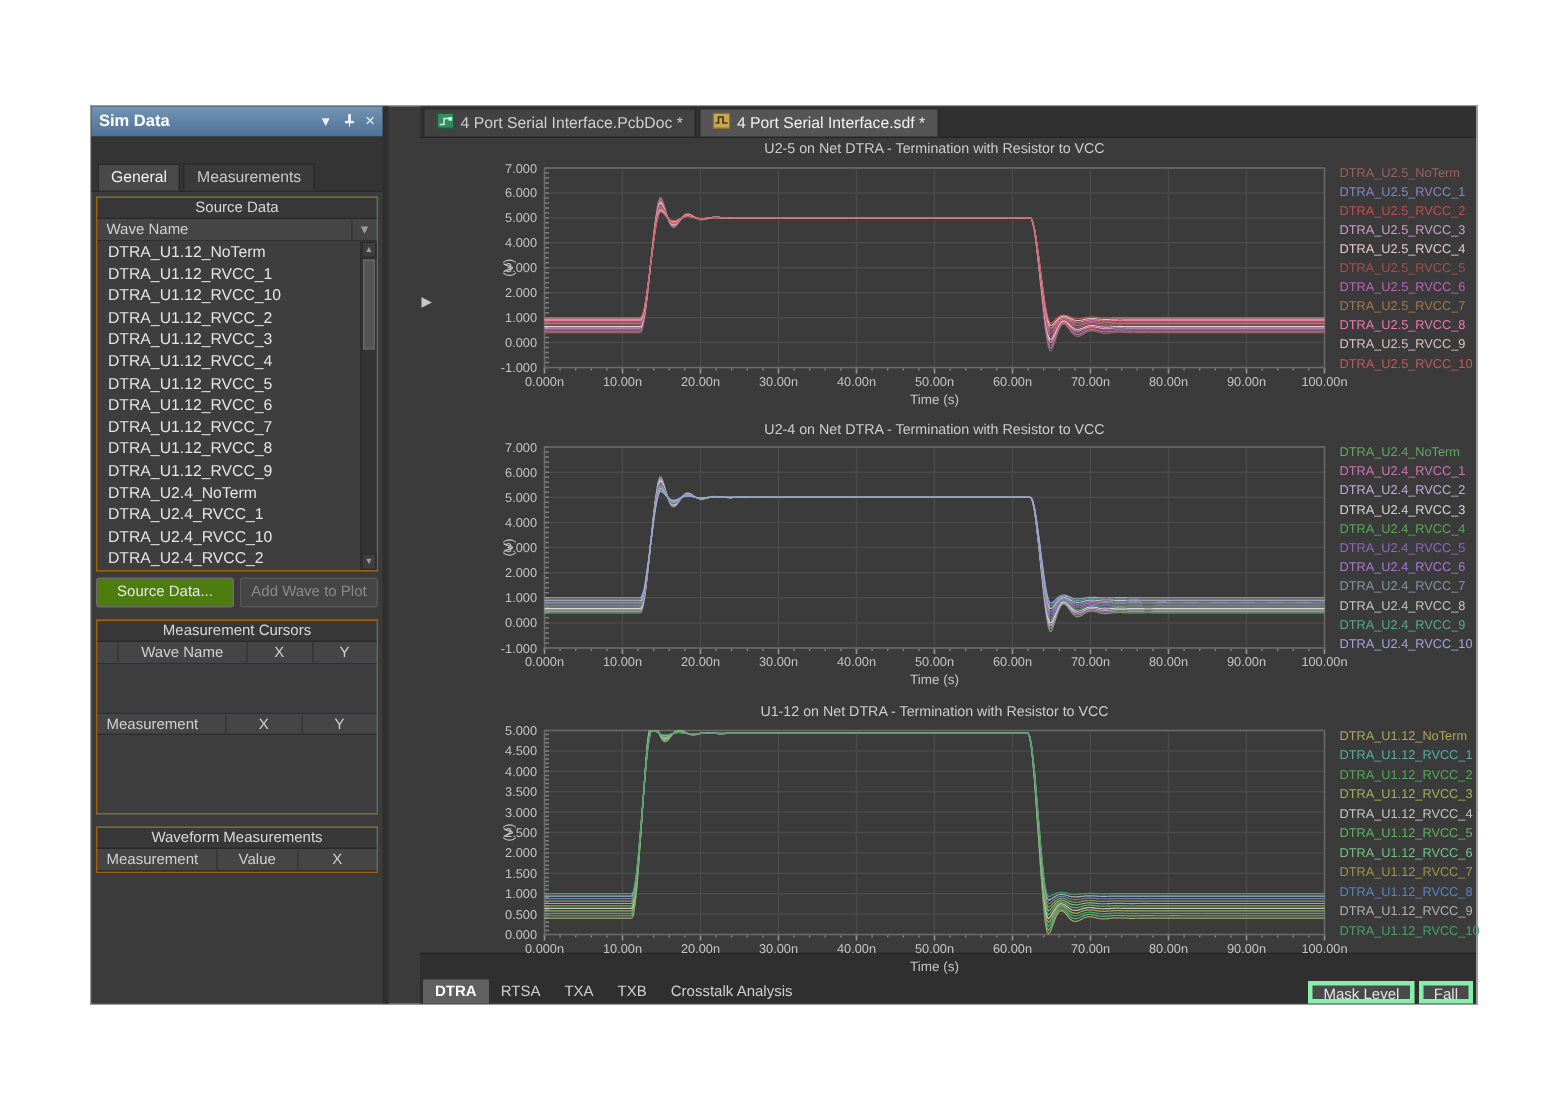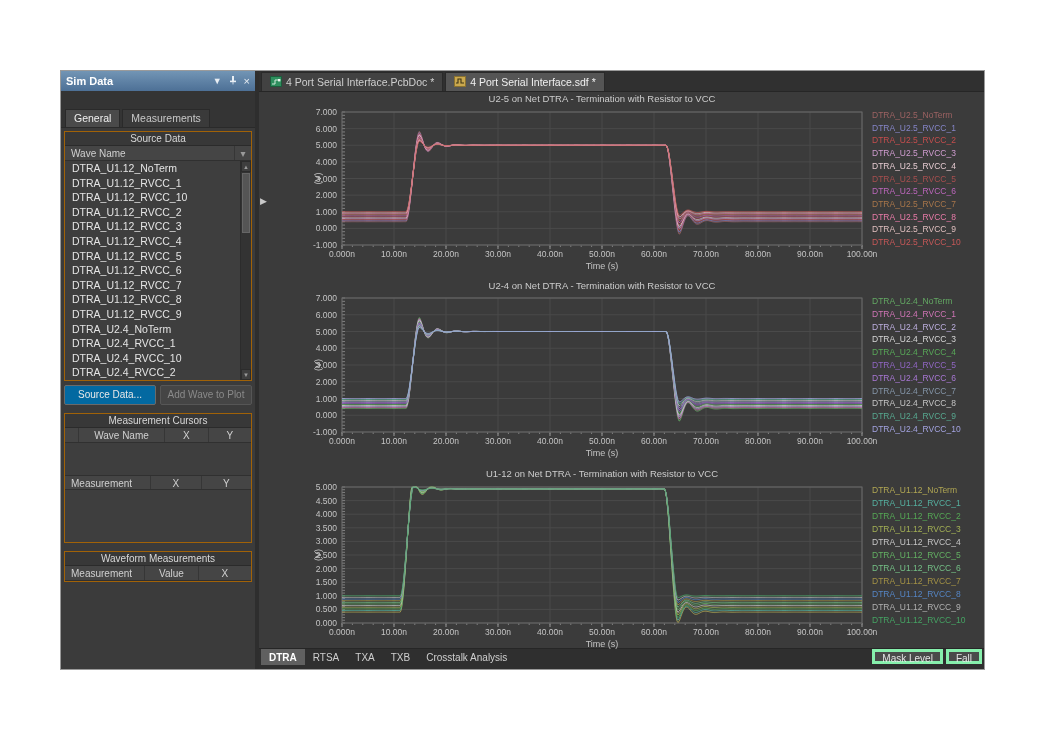--- a/index.html
+++ b/index.html
@@ -1,19 +1,19 @@
 <!DOCTYPE html>
 <html><head>
 <meta charset="utf-8">
 <style>
   * { box-sizing: border-box; }
   html,body { margin:0; padding:0; width:1040px; height:740px; background:#ffffff;
               font-family:"Liberation Sans", sans-serif; overflow:hidden; }
   #app { position:absolute; left:60px; top:70px; width:925px; height:600px;
-         background:#3b3b3b; border:1px solid #9a9a9a; display:flex; }
+         background:#3b3b3b; border:1px solid #9a9a9a; display:flex;gap:21px; }
 
   
   #sidebar { width:198px; height:100%; background:#3b3b3b; display:flex; flex-direction:column;
              border-right:4px solid #2e2e2e; }
   #sb-titlebar { height:20px; background:linear-gradient(#7295b5,#4d7096); display:flex;
                  align-items:center; padding:0 5px; color:#fff; }
   #sb-title { font-size:11px; font-weight:bold; flex:1; }
   .tb-icon { font-size:9px; color:#e8eef4; margin-left:7px; cursor:pointer; line-height:1; }
   #sb-tabs { height:37px; display:flex; align-items:flex-end; background:#343434; padding-left:4px;
              border-bottom:1px solid #2a2a2a; }
@@ -31,39 +31,39 @@
   #wave-list { flex:1; overflow:hidden; }
   .wave-item { font-size:10.5px; color:#e4e4e4; height:14.6px; line-height:14.6px;
                padding-left:7px; white-space:nowrap; }
   #wave-scroll { width:11px; background:#333333; display:flex; flex-direction:column;
                  border-left:1px solid #2c2c2c; }
   .scroll-btn { height:11px; font-size:6px; color:#9a9a9a; text-align:center; line-height:11px;
                 background:#3e3e3e; border:1px solid #2c2c2c; }
   #scroll-thumb { height:60px; background:#555; border:1px solid #666; margin:1px; }
   #scroll-track { flex:1; }
   #sb-buttons { display:flex; gap:4px; padding:4px 3px 5px; }
-  .sb-btn { flex:1; height:20px; font-size:10px; background:#0369a1; color:#e8e8e8;
+  .sb-btn { flex:1; height:20px; font-size:10px; background:#4d7c0f; color:#e8e8e8;
             border:1px solid #6a6a6a; border-radius:2px; text-align:center; line-height:18px; }
   .sb-btn.disabled { color:#8a8a8a; background:#454545; border-color:#565656; }
   .empty-block { background:#3e3e3e; }
   .meas-row { font-size:10.5px; color:#e0e0e0; height:15px; line-height:15px; padding-left:7px; }
   .meas-row.selected { background:#93a9be; color:#141414; font-weight:bold; }
 
   
   #main { flex:1; display:flex; flex-direction:column; background:#3b3b3b; }
   #doc-tabs { height:21px; background:#303030; display:flex; align-items:flex-end; padding-left:2px;
               border-bottom:1px solid #262626; }
   .doc-tab { display:flex; align-items:center; gap:4px; font-size:10.5px; color:#cfcfcf;
              padding:3px 8px; background:#424242; border:1px solid #2a2a2a; border-bottom:none;
              margin-right:2px; height:19px; }
   .doc-tab.active { background:#555555; color:#f0f0f0; }
   #plot-area { flex:1; position:relative; background:#3b3b3b; }
   .chart-block { position:absolute; left:0; width:722px; height:187px; }
   #collapse-arrow { position:absolute; left:1px; top:104px; font-size:9px; color:#c9c9c9; }
-  #bottom-bar { height:21px; background:#2f2f2f; display:flex; align-items:flex-start;
+  #bottom-bar { height:34px; background:#2f2f2f; display:flex; align-items:flex-end;
                 border-top:1px solid #262626; padding:0 2px; }
   .bottom-tab { font-size:10px; color:#cfcfcf; padding:2px 8px; height:16px; line-height:13px; }
   .bottom-tab.active { background:#606060; color:#ffffff; font-weight:bold; }
   #bottom-spacer { flex:1; }
   .bottom-btn { font-size:10px; color:#e4e4e4; background:#4a4a4a; border:3px solid #86efac;
                 padding:1px 7px; margin-left:3px; height:15px; line-height:12px; }
   svg text { font-family:"Liberation Sans", sans-serif; }
 </style>
 </head>
 <body>

